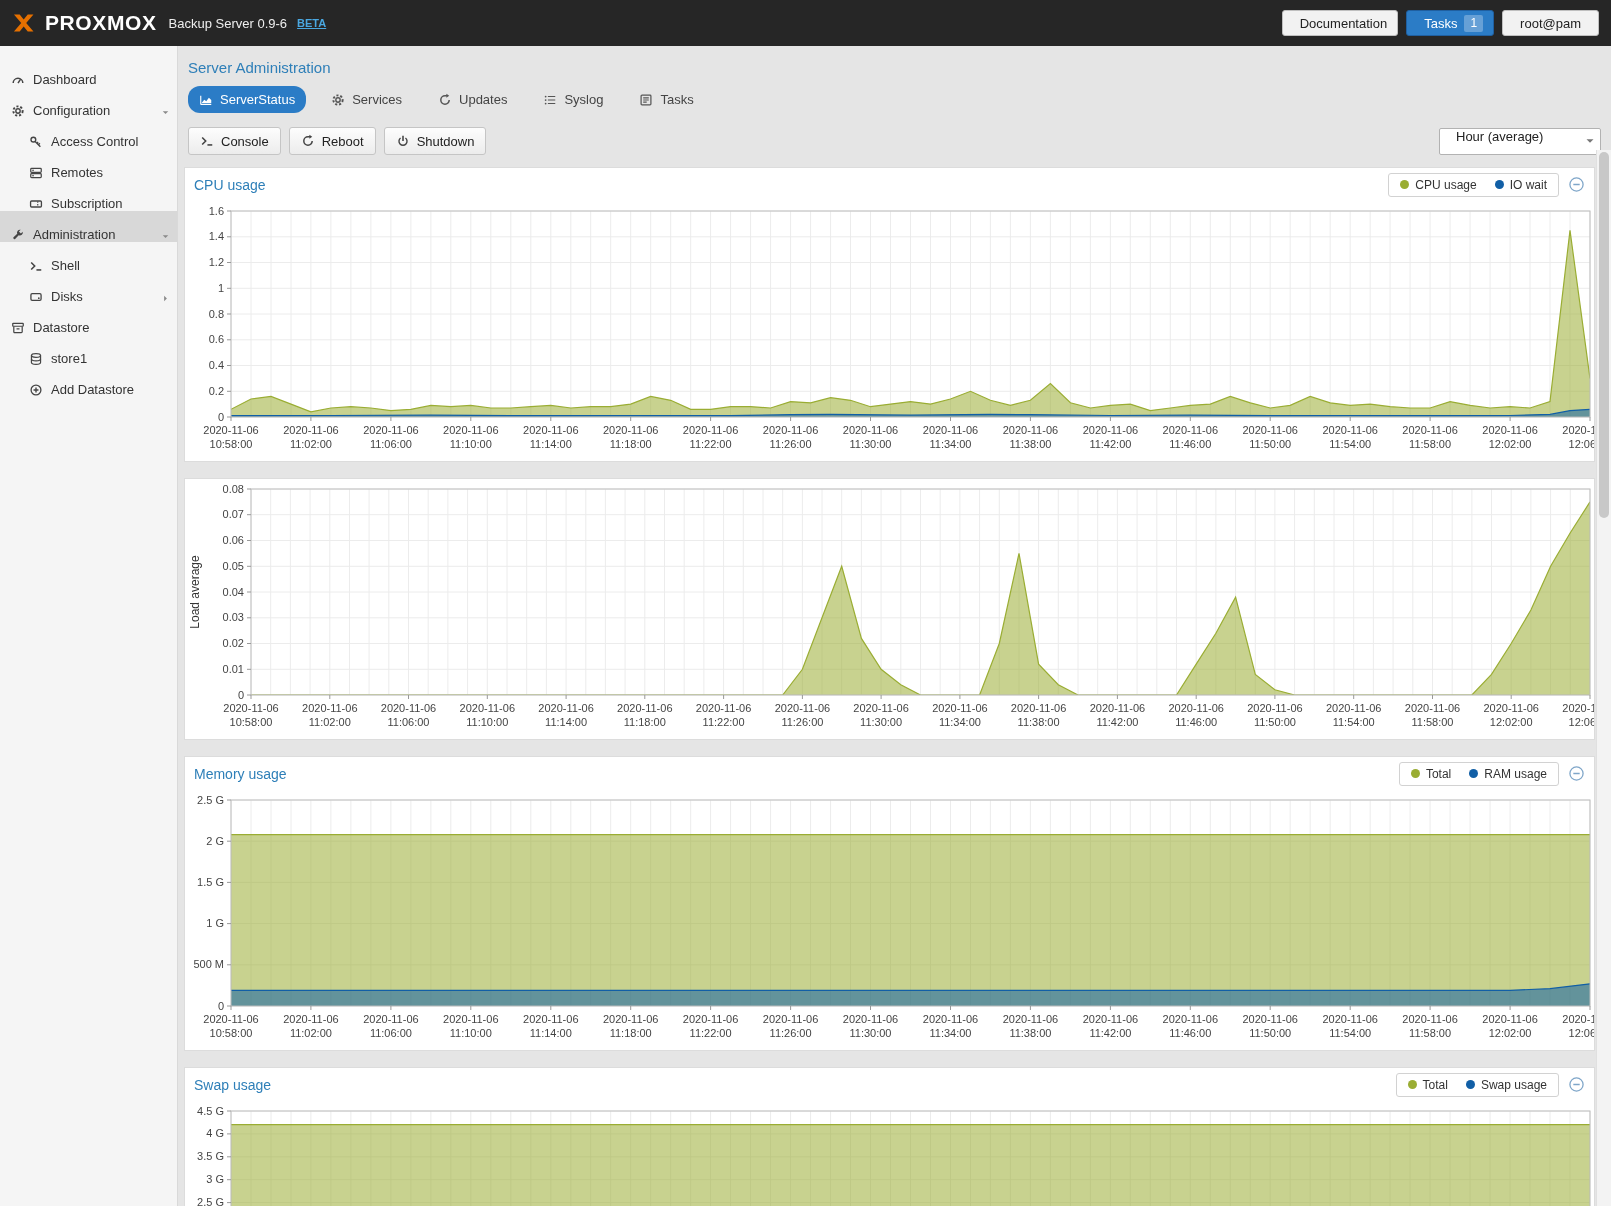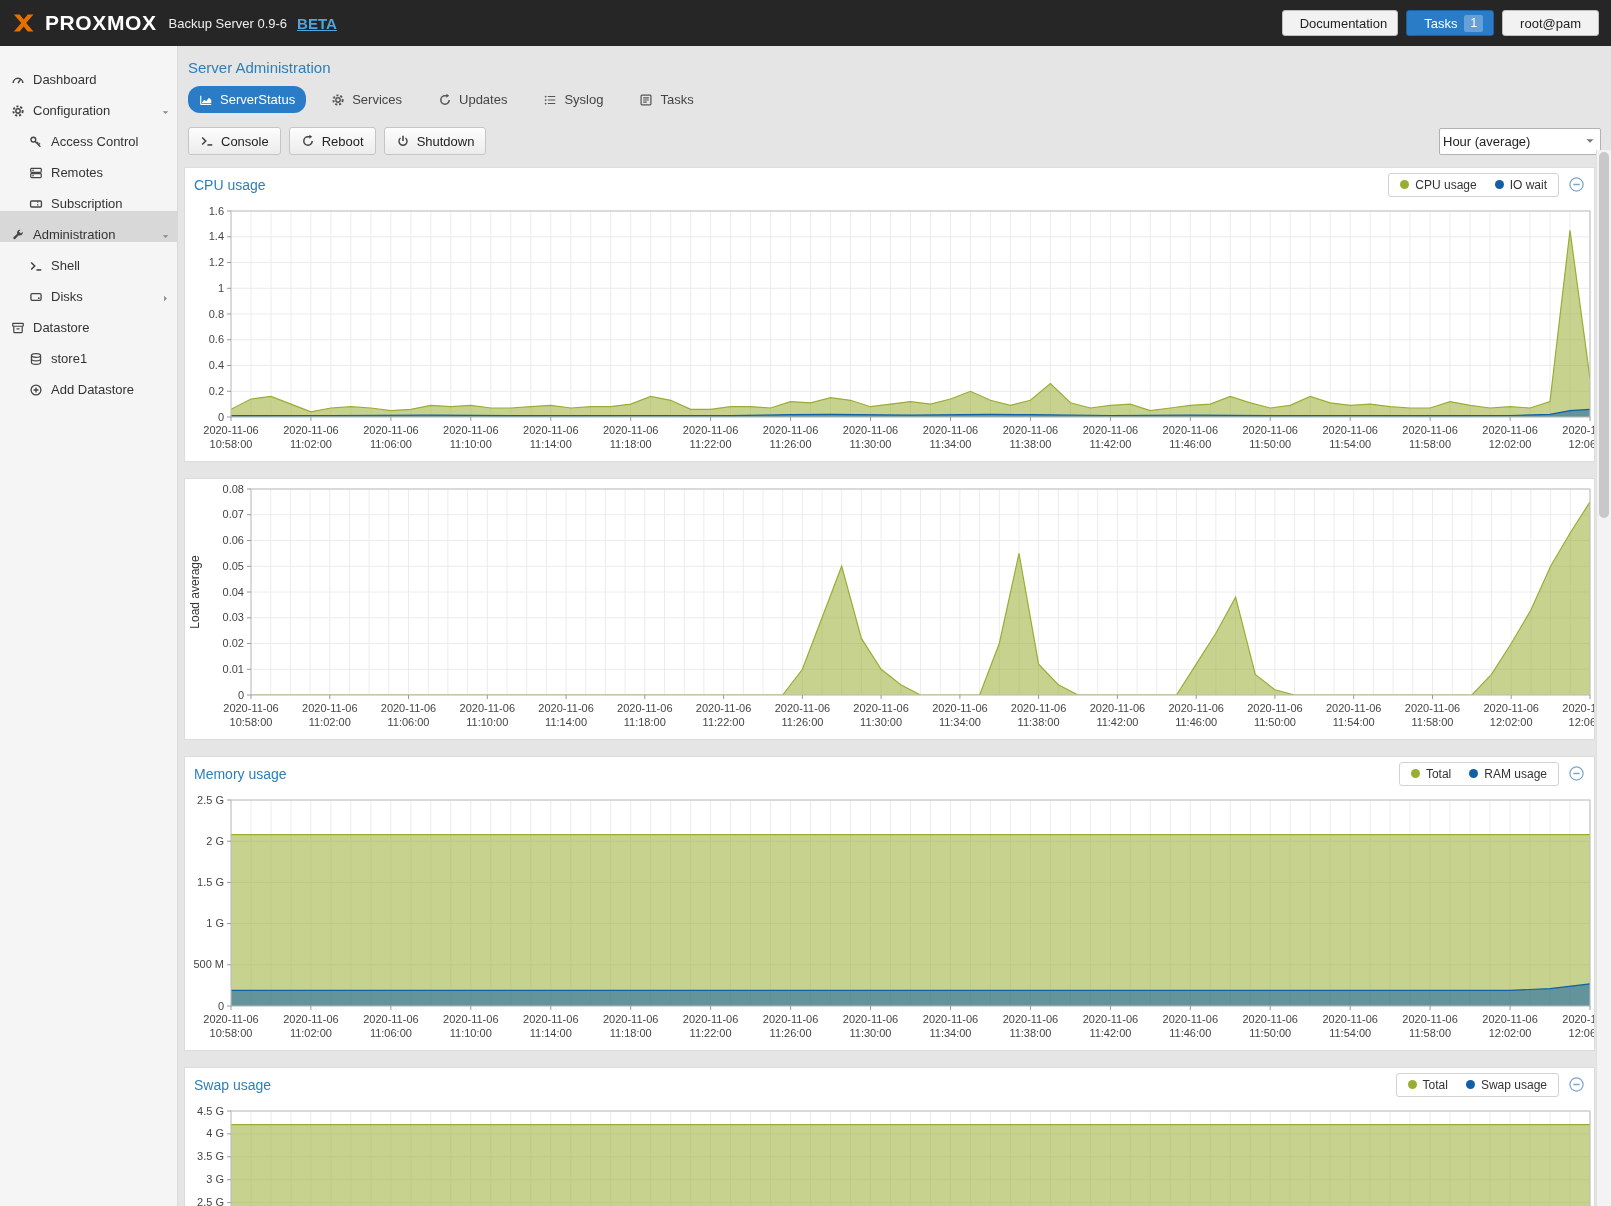--- a/index.html
+++ b/index.html
@@ -5,21 +5,21 @@
   *{box-sizing:border-box}
   html,body{height:100%}
   body{margin:0;font-family:"Liberation Sans",sans-serif;font-size:13px;color:#222;background:#fff;width:1611px;height:1206px;overflow:hidden}
 
   
   header{height:46px;background:#262626;display:flex;align-items:center;padding:0 12px;gap:10px}
   .brand{display:flex;align-items:center;gap:7px}
   .brand-x svg{display:block}
   .brand-text{color:#fff;font-weight:bold;font-size:21px;letter-spacing:.6px}
   .product{color:#eee;font-size:13px;margin-left:2px}
-  .beta{color:#4aa7e0;font-size:15px;font-weight:bold;text-decoration:underline;cursor:pointer}
+  .beta{color:#4aa7e0;font-size:11px;font-weight:bold;text-decoration:underline;cursor:pointer}
   .header-right{margin-left:auto;display:flex;gap:8px;align-items:center}
   .hbtn{display:flex;align-items:center;gap:7px;background:#f2f2f2;border:1px solid #bfbfbf;border-radius:3px;height:26px;padding:0 10px;font-size:13px;color:#222;cursor:pointer;font-family:inherit}
   .hbtn .ic{display:flex;color:#333}
   .hbtn.blue{background:#2b7cc6;border-color:#1f5fa0;color:#fff}
   .hbtn.blue .ic{color:#fff}
   .badge{background:rgba(255,255,255,.28);border-radius:2px;padding:0 6px;font-size:12px;line-height:17px;color:#fff}
   .caret{display:flex;color:#555}
 
   
   .layout{display:flex;height:calc(100% - 46px)}
@@ -35,21 +35,21 @@
   .page-title{color:#2e7fb8;font-size:15px;padding:13px 0 2px 10px}
   .tabbar{display:flex;gap:14px;padding:8px 10px 6px;align-items:center}
   .tab{display:flex;align-items:center;gap:7px;border:0;background:transparent;color:#444;font-size:13px;padding:6px 11px;border-radius:12px;cursor:pointer;font-family:inherit}
   .tab .ic{color:#555;display:flex}
   .tab.active{background:#2b7cc6;color:#fff}
   .tab.active .ic{color:#fff}
 
   .toolbar{display:flex;align-items:center;gap:8px;padding:8px 10px 10px}
   .tbtn{display:flex;align-items:center;gap:7px;background:linear-gradient(#fdfdfd,#ececec);border:1px solid #c5c5c5;border-radius:3px;height:28px;padding:0 11px;font-size:13px;color:#222;cursor:pointer;font-family:inherit}
   .tbtn .ic{color:#444;display:flex}
-  .select{margin-left:auto;width:162px;height:27px;border:1px solid #b2b2b2;border-radius:2px;background:#fff;display:flex;align-items:center;padding-left:3px;cursor:pointer}
+  .select{margin-left:auto;width:162px;height:27px;border:1px solid #b2b2b2;border-radius:2px;background:#fff;display:flex;padding-left:16px;cursor:pointer}
   .select .val{flex:1;color:#222}
   .select .trig{width:21px;height:100%;display:flex;align-items:center;justify-content:center;color:#777}
 
   
   #panels{margin:2px 16px 0 6px}
   .panel{border:1px solid #dcdcdc;background:#fff;margin-bottom:16px}
   .panel-hd{display:flex;align-items:center;height:33px;padding:0 9px}
   .panel-title{color:#2e7fb8;font-size:14px}
   .legend{margin-left:auto;display:flex;gap:18px;border:1px solid #d2d2d2;border-radius:3px;padding:4px 11px;background:#fff;align-items:center}
   .leg-item{display:flex;align-items:center;gap:6px;font-size:12px;color:#333}

